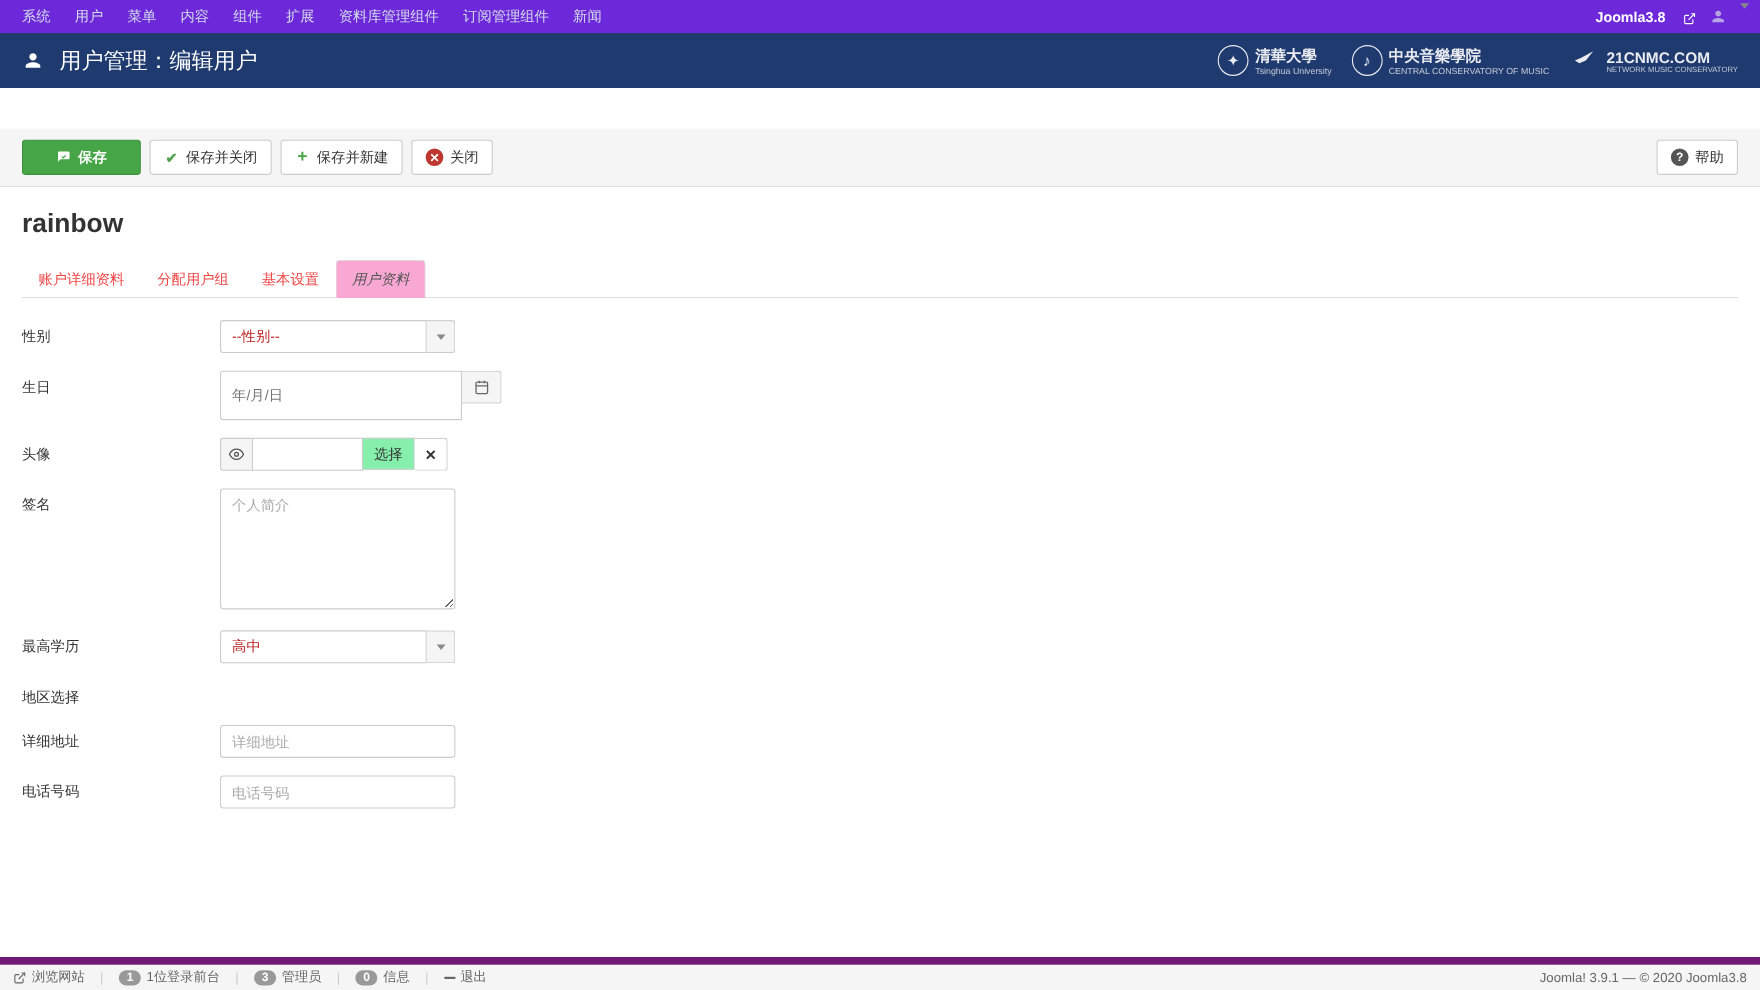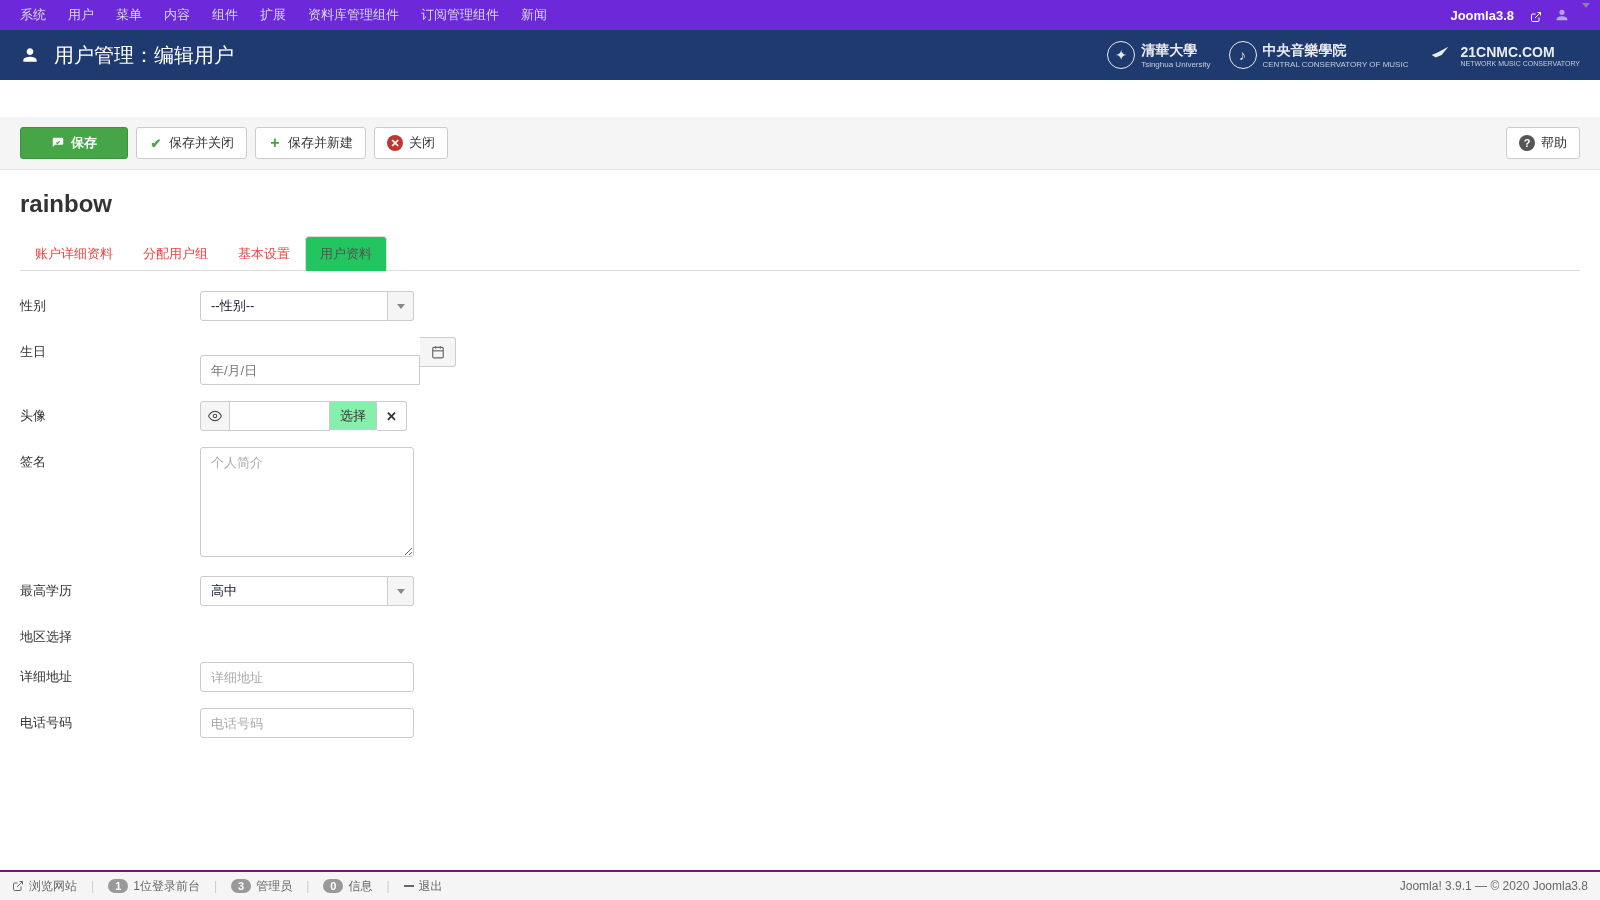--- a/index.html
+++ b/index.html
@@ -33,49 +33,49 @@
 .icon-close-red { background: #bd362f; color: #fff; border-radius: 50%; width: 16px; height: 16px; font-size: 11px; }
 .icon-help { background: #555; color: #fff; border-radius: 50%; width: 16px; height: 16px; font-size: 11px; font-weight:bold; }
 
 
 .content { padding: 20px; }
 .page-subtitle { font-size: 24px; font-weight: bold; margin-bottom: 18px; color:#333; }
 
 
 .tabs { border-bottom: 1px solid #ddd; display: flex; gap: 0; margin-bottom: 20px; }
 .tab { padding: 8px 14px; color: #ef4444; cursor: pointer; border: 1px solid transparent; border-bottom: none; margin-bottom: -1px; }
-.tab.active { color: #555; border-color: #ddd #ddd #fff; background: #22c55e; border-radius: 4px 4px 0 0; }
+.tab.active { color: #555; border-color: #ddd #ddd #fff; background: #f9a8d4; border-radius: 4px 4px 0 0; font-style: italic; }
 
 
 .form-row { display: flex; align-items: flex-start; margin-bottom: 16px; }
 .form-label { width: 180px; padding-top: 6px; color: #333; font-size: 13px; }
 .form-control-wrap { flex: 0 0 auto; }
 .select { display: flex; }
-.select-display { border: 1px solid #ccc; border-radius: 3px 0 0 3px; padding: 5px 10px; width: 188px; background: #fff; font-size: 13px; color:#0f172a; height:30px; display:flex; align-items:center;}
+.select-display { border: 1px solid #ccc; border-radius: 3px 0 0 3px; padding: 5px 10px; width: 188px; background: #fff; font-size: 13px; color:#b91c1c; height:30px; display:flex; align-items:center;}
 .select-caret { border: 1px solid #ccc; border-left: none; border-radius: 0 3px 3px 0; width: 26px; background: #f5f5f5; display: flex; align-items: center; justify-content: center; height:30px;}
 .caret-down { width: 0; height: 0; border-left: 4px solid transparent; border-right: 4px solid transparent; border-top: 5px solid #888; }
 .select-stack .select + .select { margin-top: 6px; }
 
 .text-input { border: 1px solid #ccc; border-radius: 3px; padding: 5px 10px; width: 214px; font-size: 13px; height:30px; }
 .text-input::placeholder { color: #aaa; }
 .date-group { display: flex; }
-.date-input { border: 1px solid #ccc; border-radius: 3px 0 0 3px; padding: 5px 10px; width: 220px; font-size: 13px; color:#aaa; height:30px;margin-top:18px;}
+.date-input { border: 1px solid #ccc; border-radius: 3px 0 0 3px; padding: 5px 10px; width: 220px; font-size: 13px; color:#aaa; height:45px;}
 .date-btn { border: 1px solid #ccc; border-left: none; border-radius: 0 3px 3px 0; width: 36px; background: #f5f5f5; display: flex; align-items: center; justify-content: center; height:30px;}
 
 .image-group { display: flex; align-items:stretch; }
 .image-eye { border: 1px solid #ccc; border-radius: 3px 0 0 3px; width: 30px; background: #f5f5f5; display:flex; align-items:center; justify-content:center; height:30px;}
 .image-input { border: 1px solid #ccc; border-left:none; padding: 5px 8px; width: 100px; font-size: 13px; height:30px;}
 .image-select-btn { border: 1px solid #ccc; border-left:none; padding: 5px 10px; background: #86efac; font-size:13px; height:29px; display:flex; align-items:center;}
 .image-clear { border: 1px solid #ccc; border-left:none; border-radius: 0 3px 3px 0; width: 30px; background: #fff; display:flex; align-items:center; justify-content:center; font-weight:bold; height:30px;}
 
 .textarea { border: 1px solid #ccc; border-radius: 3px; padding: 6px 10px; width: 214px; height: 110px; font-size: 13px; resize: both; font-family: inherit; }
 .textarea::placeholder { color: #aaa; }
 
 
-.footer { position: absolute; bottom: 0; left: 0; right: 0; height: 30px; background: #f5f5f5; border-top: 2px solid #701a75; display: flex; align-items: center; padding: 0 12px; font-size: 12px; color: #666; justify-content: space-between; }
+.footer { position: absolute; bottom: 0; left: 0; right: 0; height: 30px; background: #f5f5f5; border-top: 7px solid #701a75; display: flex; align-items: center; padding: 0 12px; font-size: 12px; color: #666; justify-content: space-between; }
 .footer-left { display: flex; align-items: center; gap: 14px; }
 .footer-item { display: flex; align-items: center; gap: 5px; cursor: pointer; }
 .badge { background: #999; color: #fff; border-radius: 9px; padding: 1px 7px; font-size: 11px; font-weight:bold; }
 .footer-sep { color: #ccc; }
 .minus { display:inline-block; width:10px; height:2px; background:#666; }
 </style>
 </head>
 <body>
 
 <div class="topnav">

